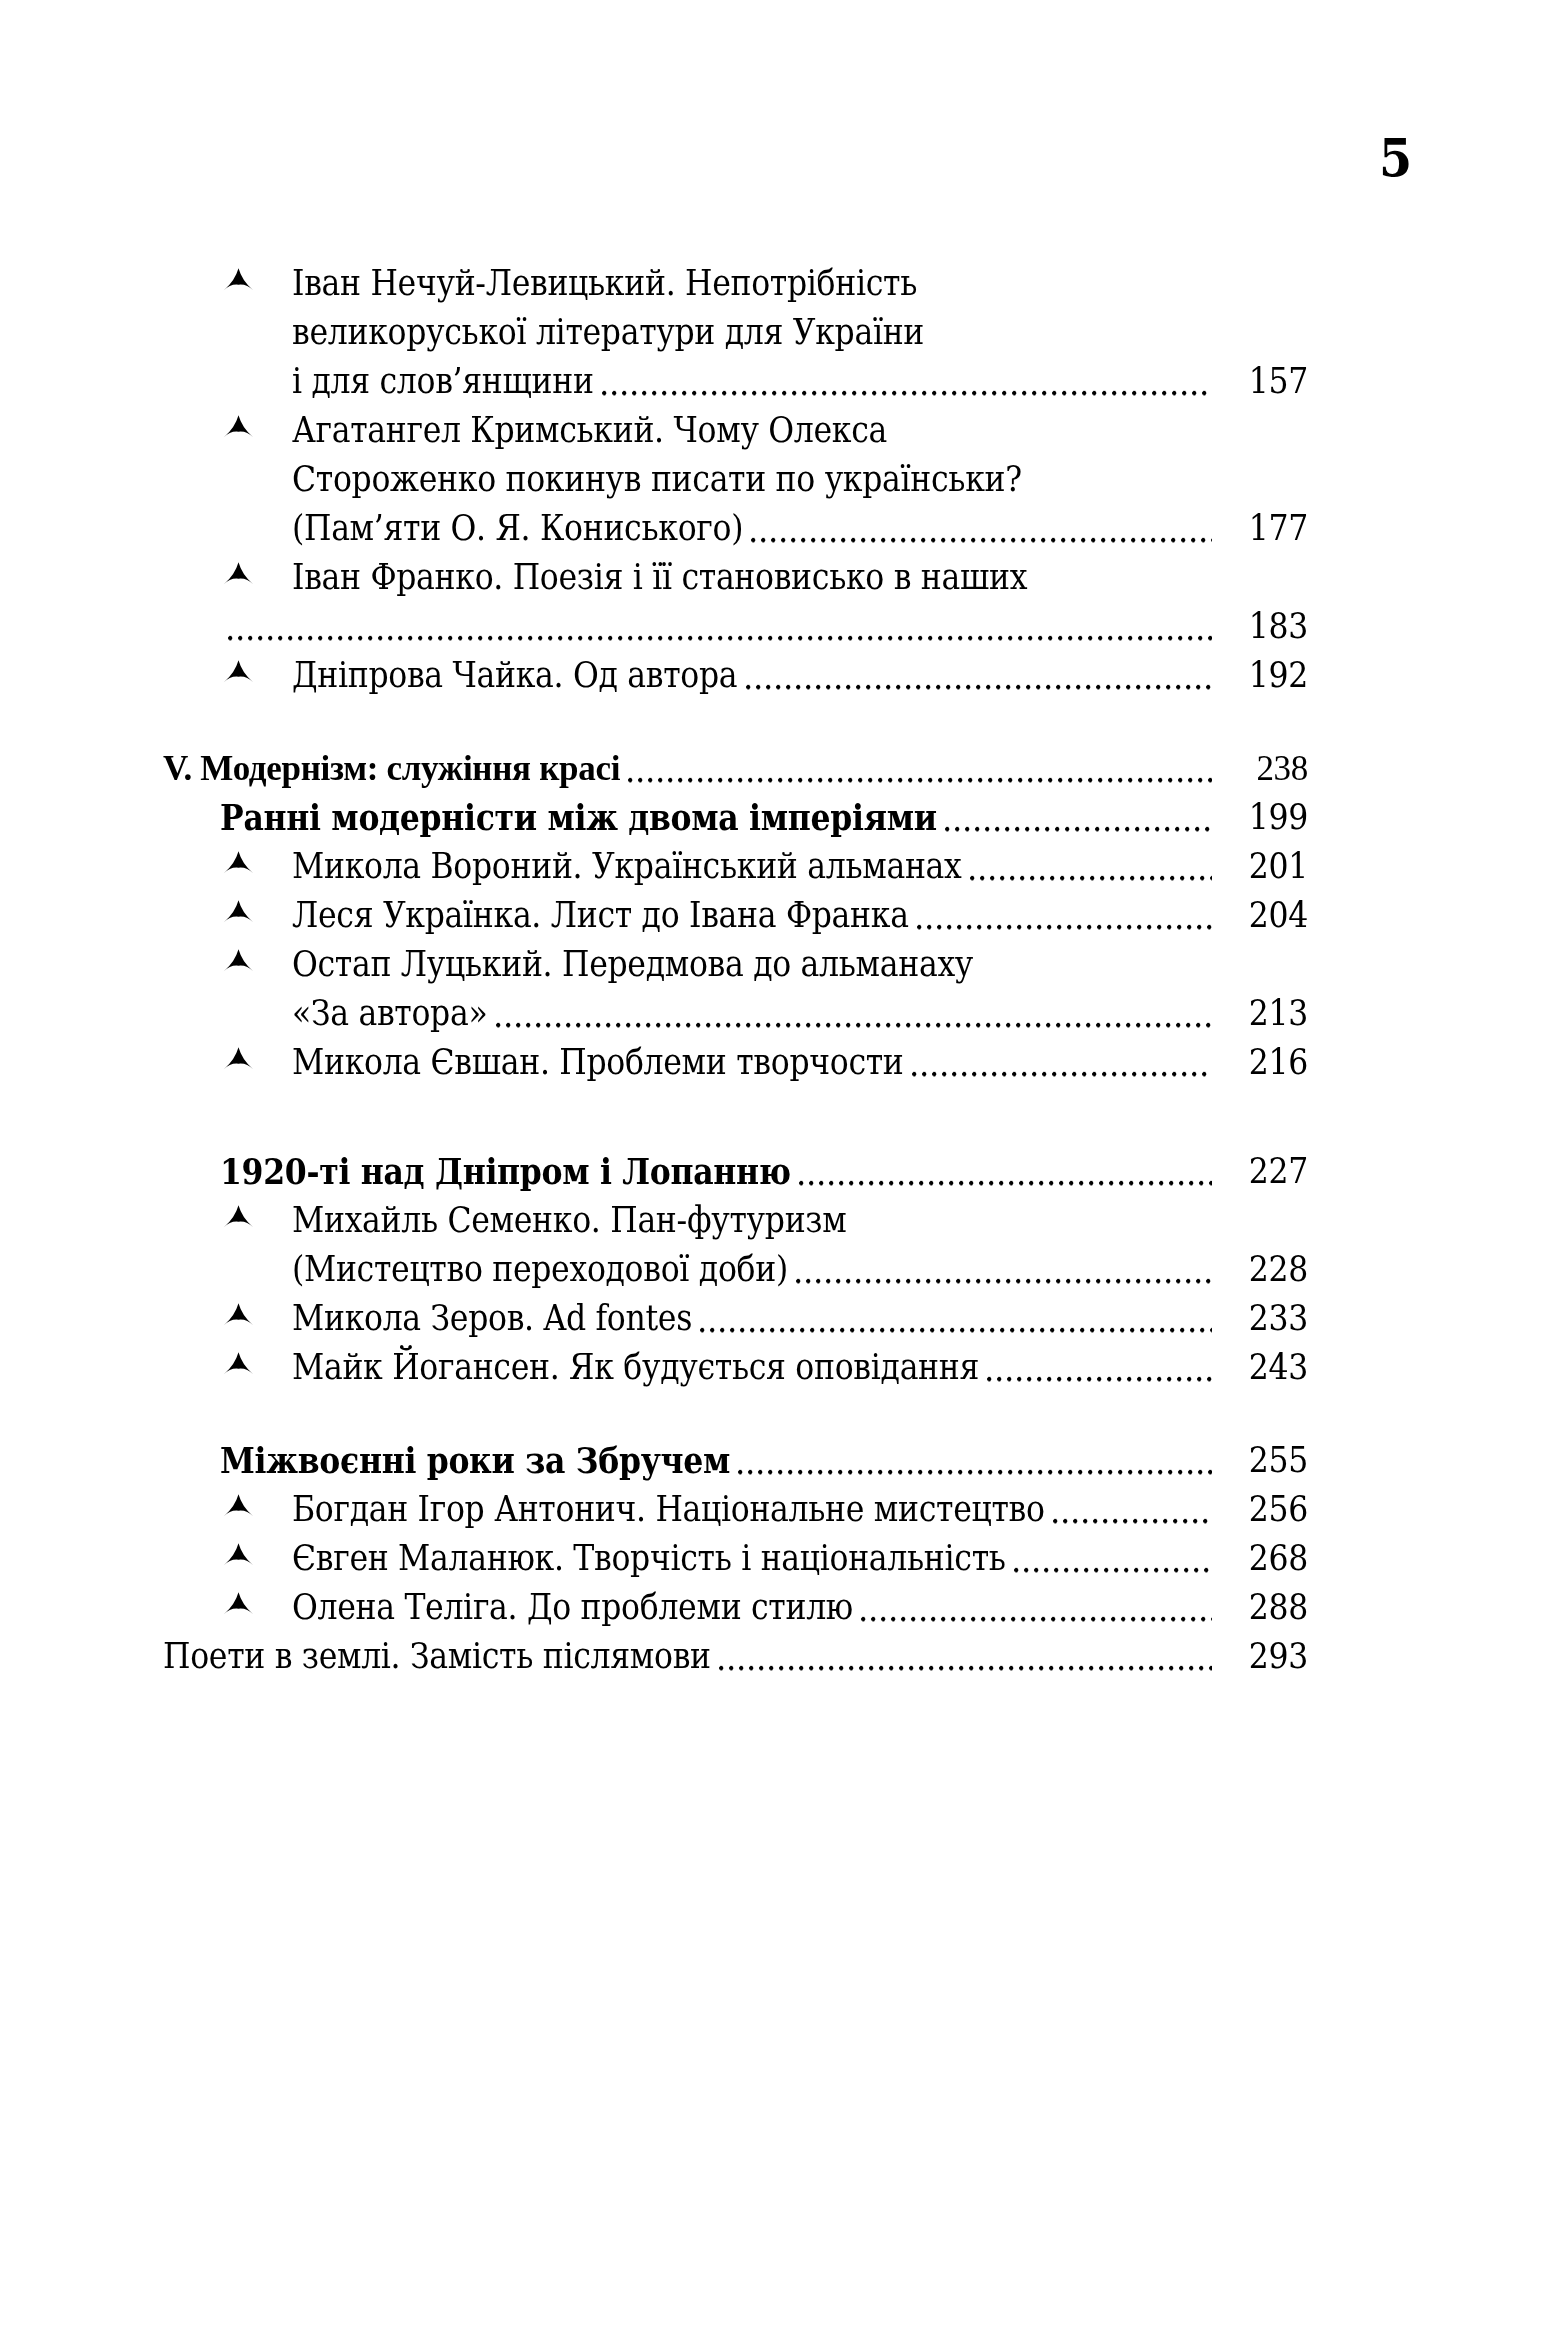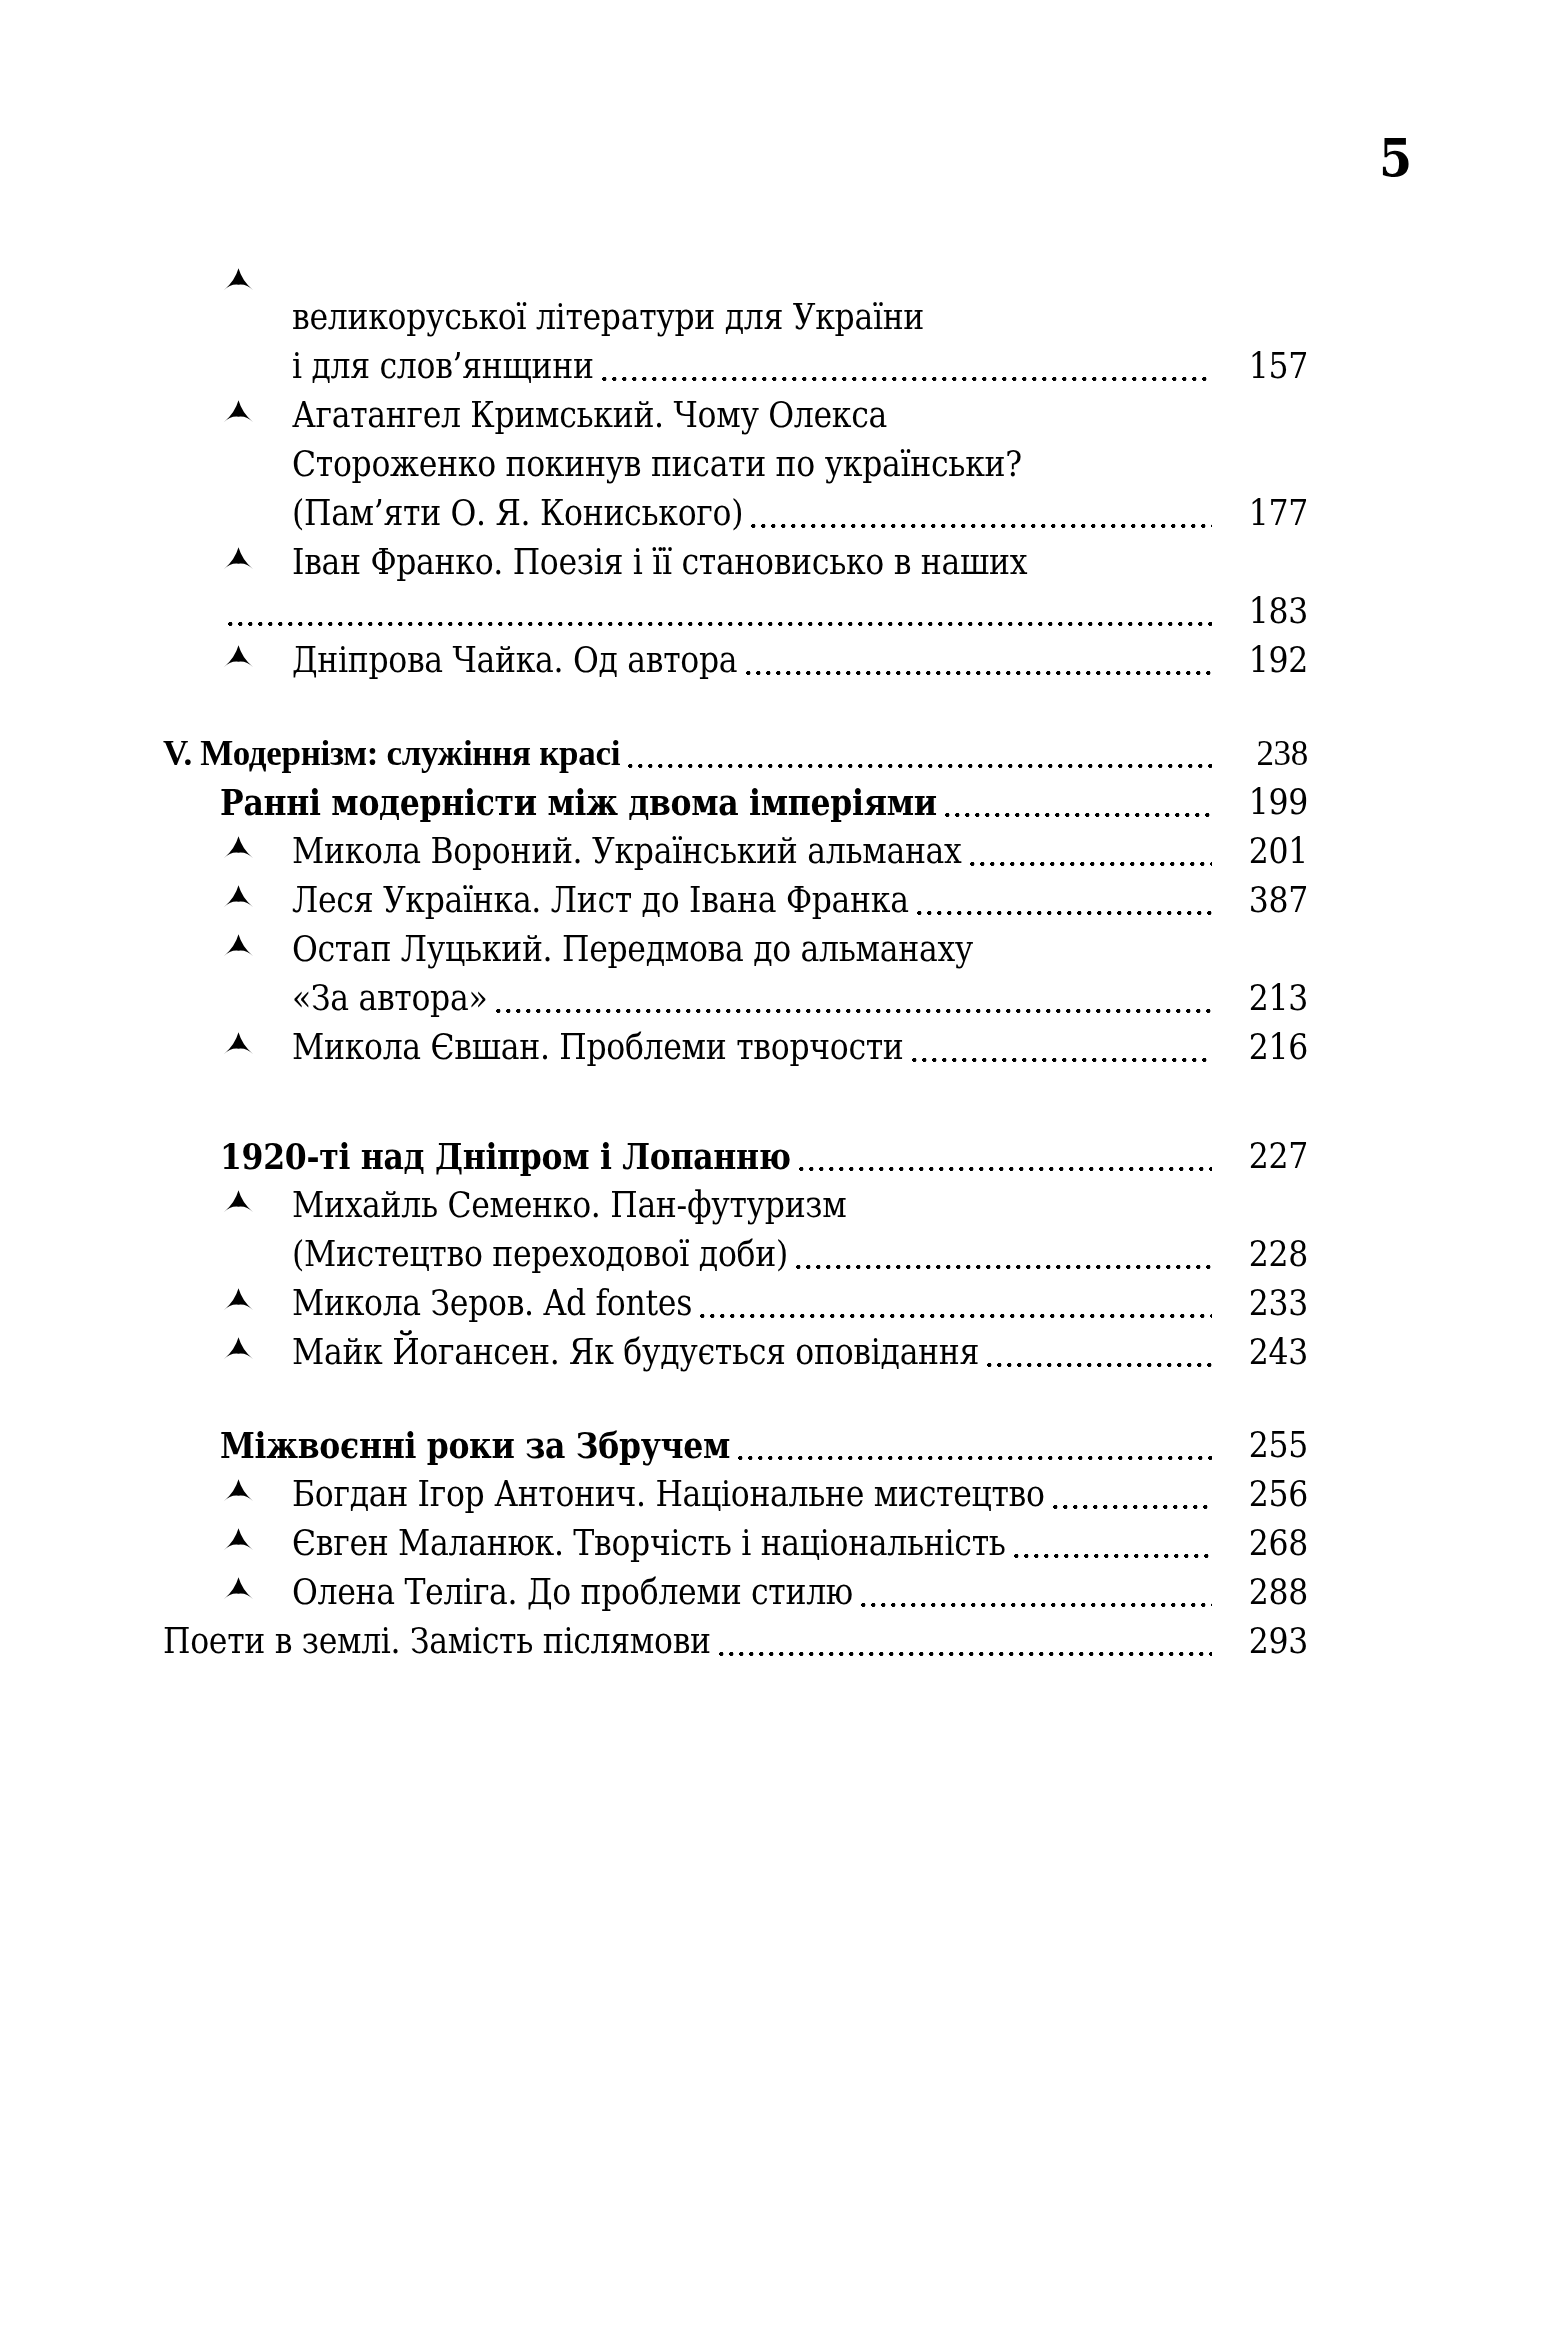--- a/index.html
+++ b/index.html
@@ -79,20 +79,21 @@
 
 <div class="page">
   <div class="folio">5</div>
   <div class="toc" id="toc-list">
       <div class="row flexline entry">
         <span class="bullet">
           <svg width="33" height="25" viewBox="0 0 36 27" xmlns="http://www.w3.org/2000/svg" aria-hidden="true">
             <path d="M18 0 Q14 14 2 24 Q9 17 18 18 Q27 17 34 24 Q22 14 18 0 Z" fill="#000"></path>
           </svg>
         </span>
+        <span class="txt">Іван Нечуй-Левицький. Непотрібність</span>
       </div>
       <div class="row entry"><span class="txt cont">великоруської літератури для України</span></div>
       <div class="row flexline entry">
         <span class="txt cont">і для слов’янщини</span>
         <span class="dots"></span>
         <span class="pagenum">157</span>
       </div>
       <div class="row flexline entry">
         <span class="bullet">
           <svg width="33" height="25" viewBox="0 0 36 27" xmlns="http://www.w3.org/2000/svg" aria-hidden="true">
@@ -150,21 +151,21 @@
         <span class="pagenum">201</span>
       </div>
       <div class="row flexline entry">
         <span class="bullet">
           <svg width="33" height="25" viewBox="0 0 36 27" xmlns="http://www.w3.org/2000/svg" aria-hidden="true">
             <path d="M18 0 Q14 14 2 24 Q9 17 18 18 Q27 17 34 24 Q22 14 18 0 Z" fill="#000"></path>
           </svg>
         </span>
         <span class="txt">Леся Українка. Лист до Івана Франка</span>
         <span class="dots"></span>
-        <span class="pagenum">387</span>
+        <span class="pagenum">204</span>
       </div>
       <div class="row flexline entry">
         <span class="bullet">
           <svg width="33" height="25" viewBox="0 0 36 27" xmlns="http://www.w3.org/2000/svg" aria-hidden="true">
             <path d="M18 0 Q14 14 2 24 Q9 17 18 18 Q27 17 34 24 Q22 14 18 0 Z" fill="#000"></path>
           </svg>
         </span>
         <span class="txt">Остап Луцький. Передмова до альманаху</span>
       </div>
       <div class="row flexline entry">

